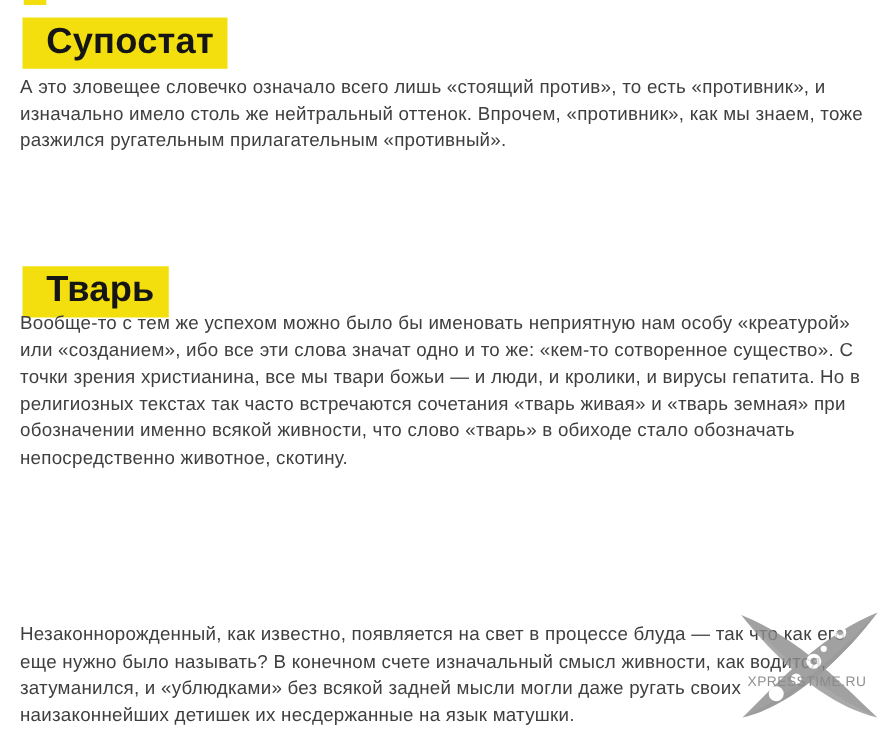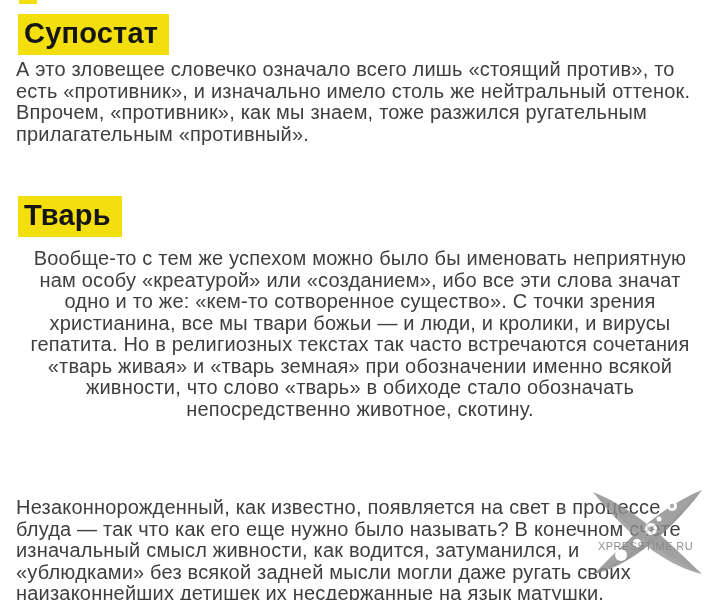--- a/index.html
+++ b/index.html
@@ -15,37 +15,37 @@
     position:absolute;left:19px;top:0;width:18px;height:4px;
     background:#f2df0d;
   }
   .hl{
     display:inline-block;
     background:#f2df0d;
     color:#151515;
     font-size:29px;
     font-weight:700;
     line-height:34px;
-    padding:2px 11px 5px 6px;
+    padding:2px 11px 5px 19px;
     letter-spacing:0.2px;
   }
   h2{margin:0;position:absolute;left:18px;}
   h2.h1{top:14px;}
-  h2.h2{top:196px;text-decoration:underline;}
+  h2.h2{top:213px;text-decoration:underline;}
   h2.h3{top:450px;}
   p{
     margin:0;position:absolute;left:16px;
     color:#3f3f3f;
-    font-size:20px;
+    font-size:15px;
     line-height:21.5px;
     letter-spacing:0.2px;
     text-align:left;
   }
   p.p1{top:59px;width:676px;}
-  p.p2{top:248px;width:688px;text-align:center;}
+  p.p2{top:248px;width:688px;}
   p.p3{top:497px;width:688px;}
   .watermark{
     position:absolute;left:588px;top:482px;width:119px;height:102px;
     opacity:0.82;
     pointer-events:none;
   }
   .watermark svg{display:block;}
   .wm-text{
     position:absolute;left:598px;top:540px;width:90px;
     color:#8a8a8a;

